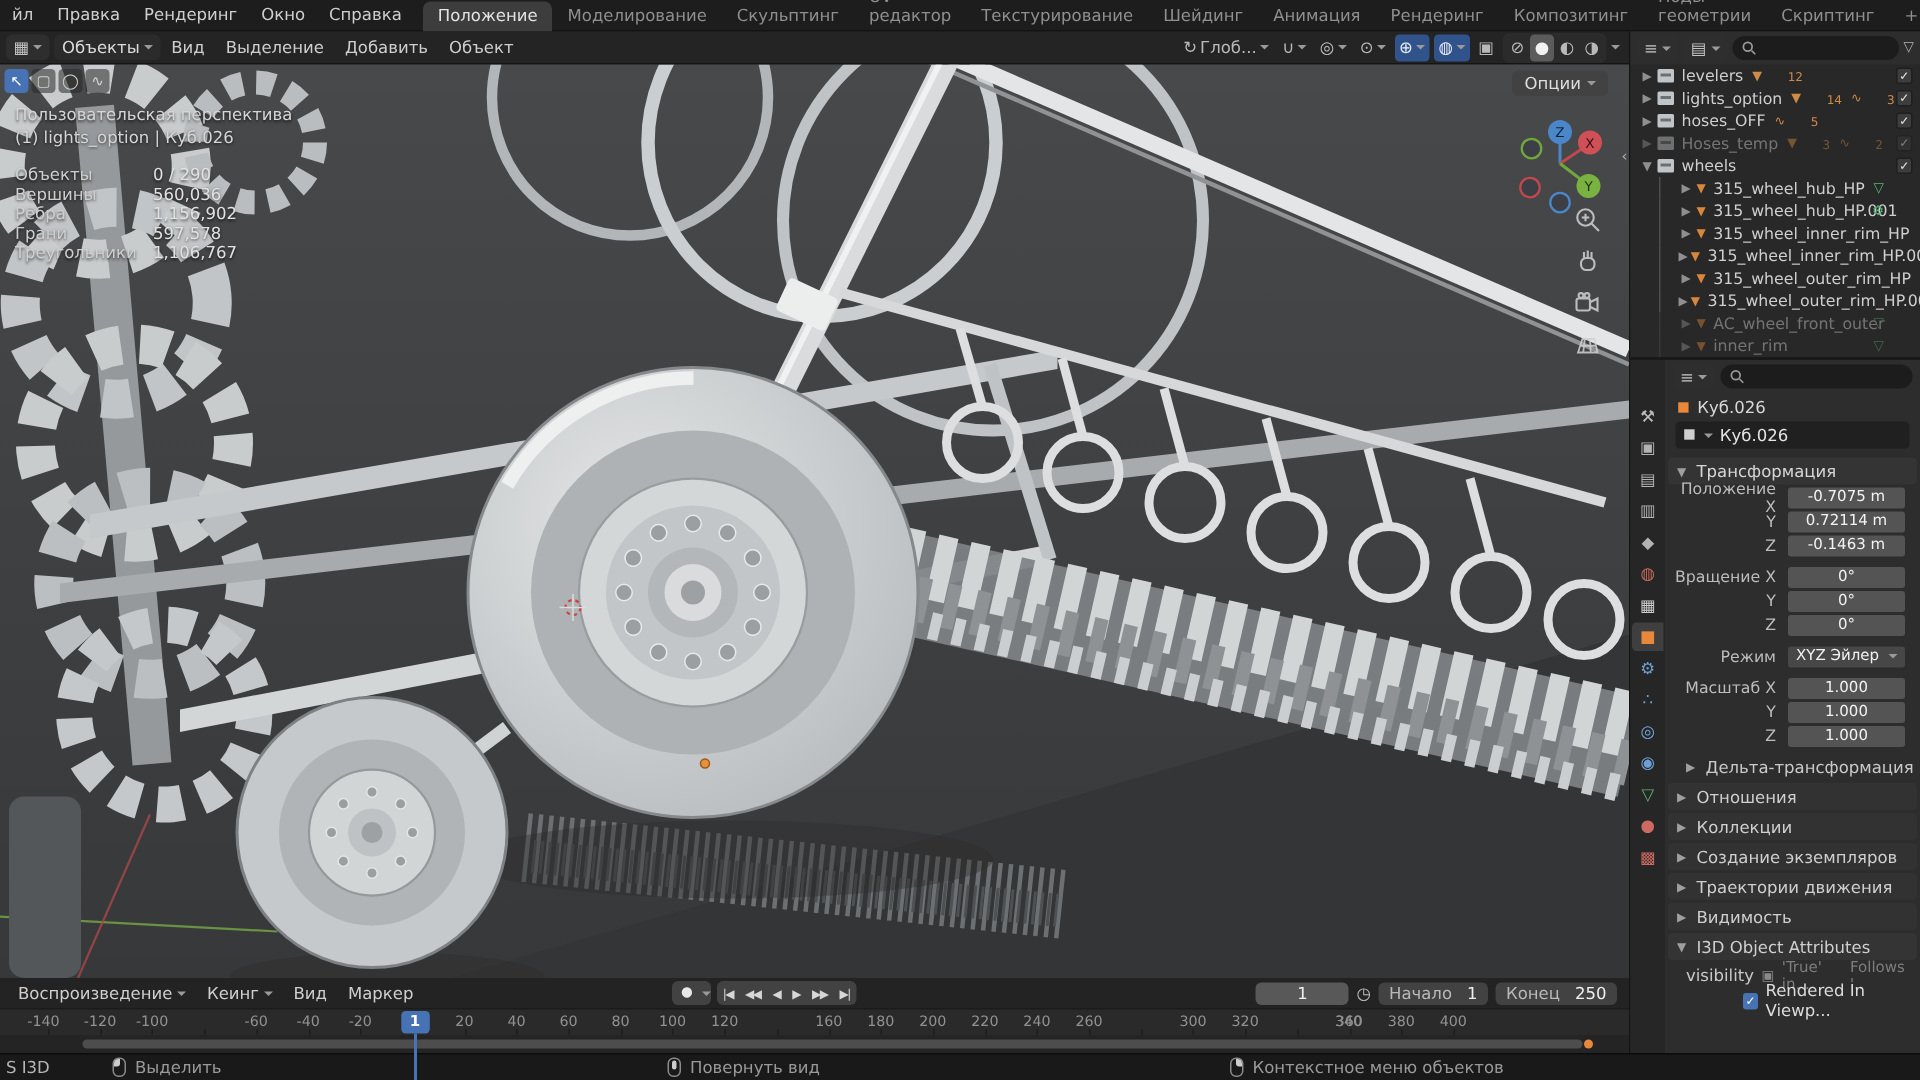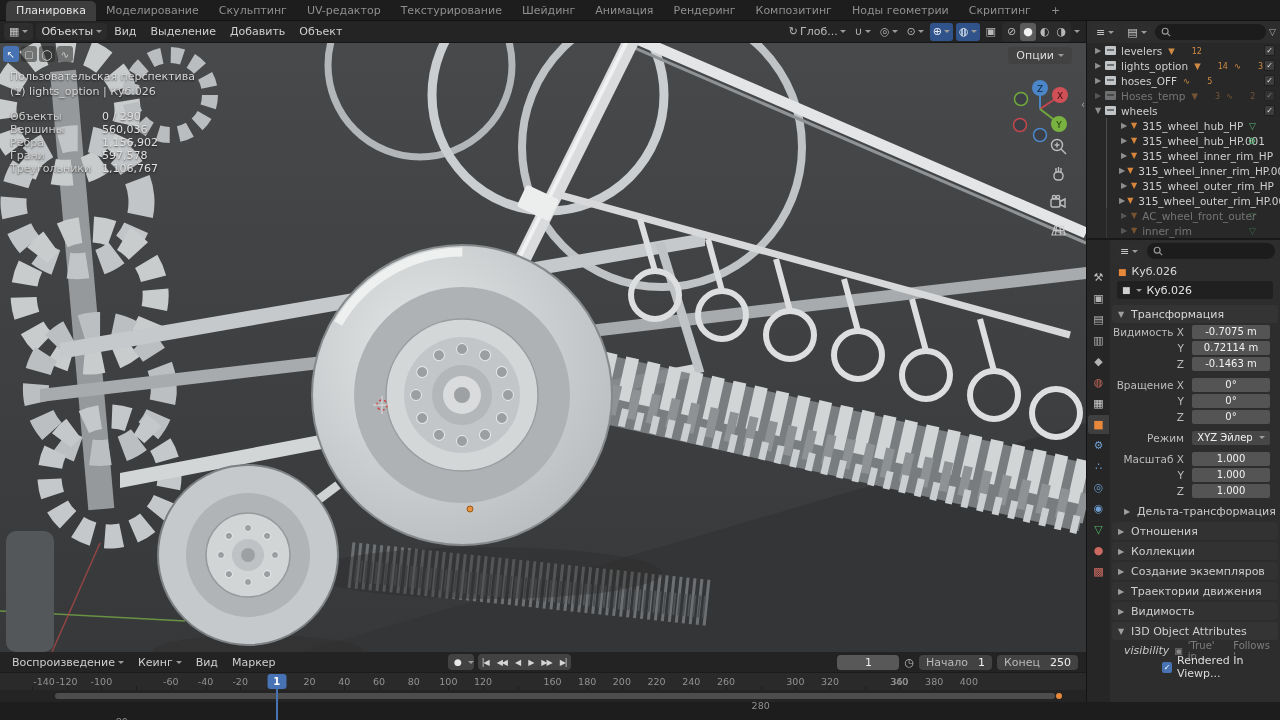--- a/index.html
+++ b/index.html
@@ -155,22 +155,23 @@
   .chkrow { display:flex; align-items:center; gap:5px; height:16px; padding-left:52px; color:#dcdcdc; }
   .chk { width:11px; height:11px; background:#4772b3; border-radius:2px; color:#fff; font-size:8px;
          line-height:11px; text-align:center; }
 </style>
 </head>
 <body>
 
 <div id="app">
 
   <div class="topbar">
+    <div id="menubar"><span class="menu-item">йл</span><span class="menu-item">Правка</span><span class="menu-item">Рендеринг</span><span class="menu-item">Окно</span><span class="menu-item">Справка</span></div>
     <div id="wstabs">
-        <span class="wtab active">Планировка</span>
+        <span class="wtab active">Положение</span>
         <span class="wtab">Моделирование</span>
         <span class="wtab">Скульптинг</span>
         <span class="wtab">UV-редактор</span>
         <span class="wtab">Текстурирование</span>
         <span class="wtab">Шейдинг</span>
         <span class="wtab">Анимация</span>
         <span class="wtab">Рендеринг</span>
         <span class="wtab">Композитинг</span>
         <span class="wtab">Ноды геометрии</span>
         <span class="wtab">Скриптинг</span>
@@ -517,21 +518,21 @@
           <span class="rl">Начало</span>
             <span class="rv">1</span>
         </span>
         <span class="rangepill">
           <span class="rl">Конец</span>
             <span class="rv">250</span>
         </span>
       </div>
     </div>
     <div class="tl-ruler" id="ruler">
-        <span class="tick" style="left: 44px;">-140</span>
+        <span class="tick" style="left: 29px;">-140</span>
         <span class="notch" style="left: 32px;"></span>
         <span class="tick" style="left: 66.7px;">-120</span>
         <span class="notch" style="left: 66.7px;"></span>
         <span class="tick" style="left: 101.4px;">-100</span>
         <span class="notch" style="left: 101.4px;"></span>
         <span class="tick" style="left: 120px; margin-top: 40px;">-80</span>
         <span class="notch" style="left: 136.1px;"></span>
         <span class="tick" style="left: 170.8px;">-60</span>
         <span class="notch" style="left: 170.8px;"></span>
         <span class="tick" style="left: 205.5px;">-40</span>
@@ -580,20 +581,33 @@
         <span class="notch" style="left: 968.9px;"></span>
         <span class="playhead" style="left: 276.635px;">1</span>
         <span class="ph-line" style="left: 275.635px;"></span>
       </div>
     <div class="tl-track">
       <div class="tl-scroll"></div>
       <div class="enddot"></div>
     </div>
   </div>
 
+  <div class="statusbar">
+    <span class="sb-left">S I3D</span>
+    <span id="sbhints"><span class="sb-hint" style="left: 75px;">
+          <span class="mouse lmb"></span>
+          <span>Выделить</span>
+        </span><span class="sb-hint" style="left: 445px;">
+          <span class="mouse mmb"></span>
+          <span>Повернуть вид</span>
+        </span><span class="sb-hint" style="left: 820px;">
+          <span class="mouse rmb"></span>
+          <span>Контекстное меню объектов</span>
+        </span></span>
+  </div>
 
   <div class="rightcol">
 
     <div class="outliner">
       <div class="ol-header">
         <span class="chip">
           <span class="glyph">≡</span>
             <span class="caret"></span>
         </span>
         <span class="chip">
@@ -749,21 +763,21 @@
           <span class="bc-ic" style="color:#cfcfcf;">■</span>
           <span class="caret"></span>
           <span>Куб.026</span>
         </div>
         <div class="panelhead">
           <span class="pch">▼</span>
           <span>Трансформация</span>
         </div>
         <div id="xform">
             <div class="frow">
-              <span class="flabel">Видимость X</span>
+              <span class="flabel">Положение X</span>
               <span class="fval">-0.7075 m</span>
             </div>
             <div class="frow">
               <span class="flabel">Y</span>
               <span class="fval">0.72114 m</span>
             </div>
             <div class="frow">
               <span class="flabel">Z</span>
               <span class="fval">-0.1463 m</span>
             </div>
@@ -827,21 +841,21 @@
             <div class="secrow">
               <span class="pch">▶</span>
               <span>Видимость</span>
             </div>
           </div>
         <div class="secrow" style="background:#343434;">
           <span class="pch">▼</span>
           <span>I3D Object Attributes</span>
         </div>
         <div class="visrow">
-          <span style="width:52px;font-style:italic;">visibility</span>
+          <span style="width:52px;">visibility</span>
           <span class="cam">▣</span>
           <span class="vv">'True' in...</span>
           <span class="vv">Follows '..</span>
         </div>
         <div class="chkrow">
           <span class="chk">✓</span>
           <span>Rendered In Viewp...</span>
         </div>
       </div>
     </div>

